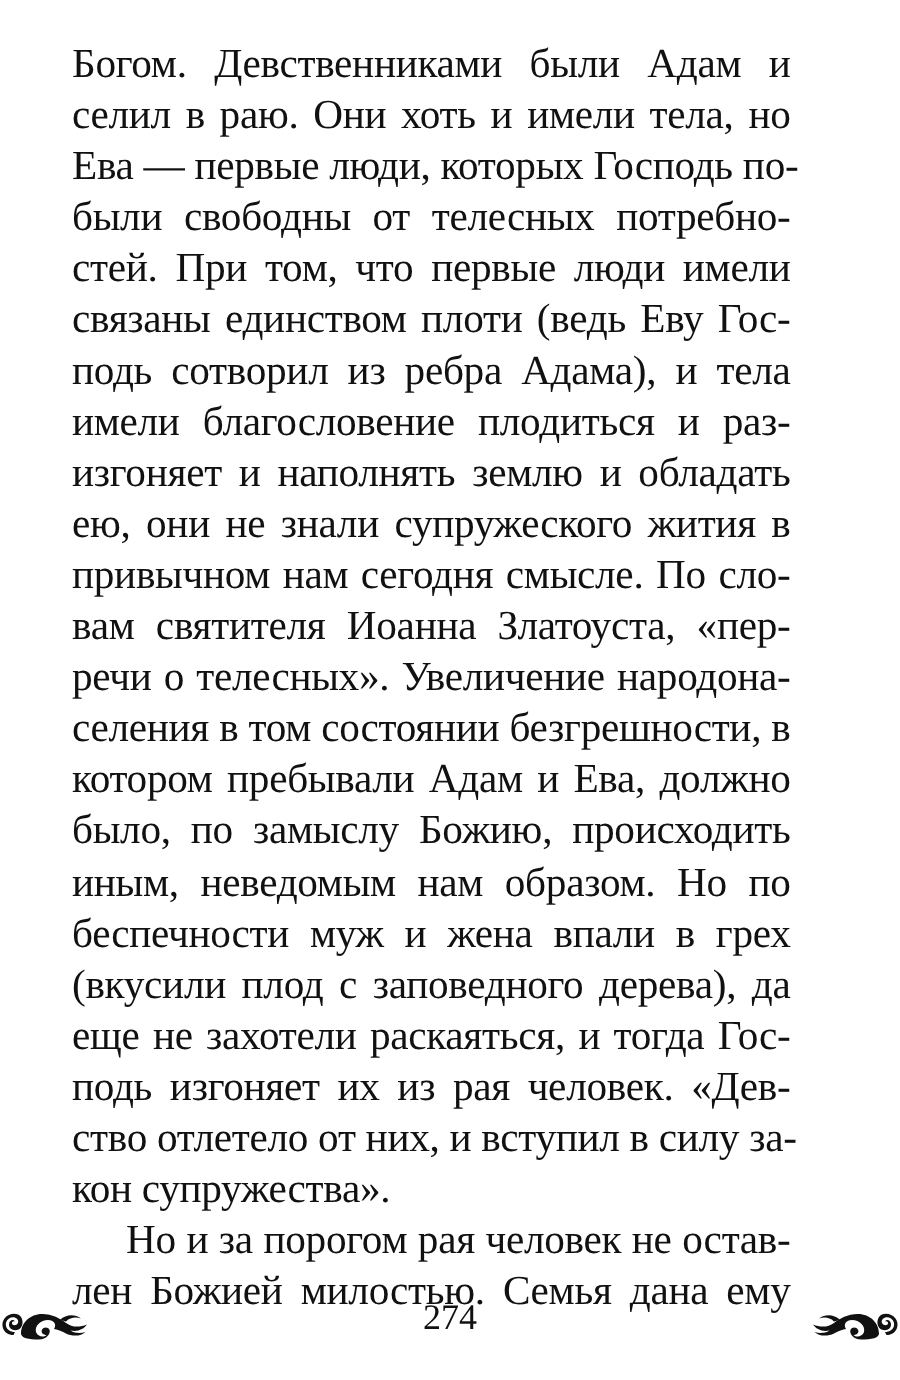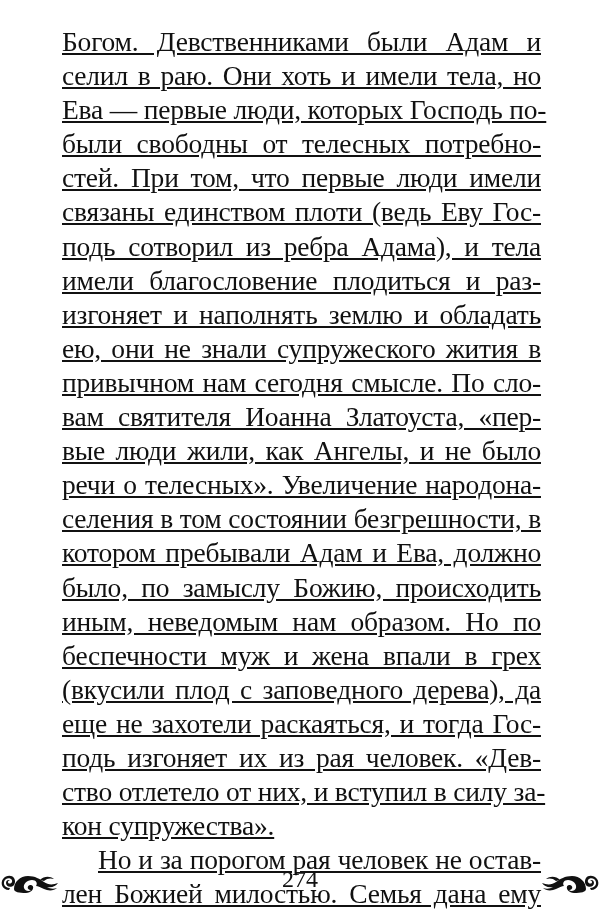--- a/index.html
+++ b/index.html
@@ -16,24 +16,23 @@
     color: #111111;
   }
   .page {
     position: absolute;
     left: 0; top: 0;
     width: 600px; height: 920px;
     background: #ffffff;
   }
   .text-block {
     position: absolute;
-    left: 62px;
+    left: 48px;
     top: 25px;
     width: 479px;
-    text-decoration: underline;
   }
   .line {
     display: block;
     height: 34.1px;
     line-height: 34.1px;
     font-size: 27.5px;
     white-space: nowrap;
     text-align: justify;
     text-align-last: justify;
     letter-spacing: -0.2px;
@@ -78,21 +77,20 @@
     <span class="line">Ева — первые люди, которых Господь по-</span>
     <span class="line">были свободны от телесных потребно-</span>
     <span class="line">стей. При том, что первые люди имели</span>
     <span class="line">связаны единством плоти (ведь Еву Гос-</span>
     <span class="line">подь сотворил из ребра Адама), и тела</span>
     <span class="line">имели благословение плодиться и раз-</span>
     <span class="line">изгоняет и наполнять землю и обладать</span>
     <span class="line">ею, они не знали супружеского жития в</span>
     <span class="line">привычном нам сегодня смысле. По сло-</span>
     <span class="line">вам святителя Иоанна Златоуста, «пер-</span>
-    <span class="line">вые люди жили, как Ангелы, и не было</span>
     <span class="line">речи о телесных». Увеличение народона-</span>
     <span class="line">селения в том состоянии безгрешности, в</span>
     <span class="line">котором пребывали Адам и Ева, должно</span>
     <span class="line">было, по замыслу Божию, происходить</span>
     <span class="line">иным, неведомым нам образом. Но по</span>
     <span class="line">беспечности муж и жена впали в грех</span>
     <span class="line">(вкусили плод с заповедного дерева), да</span>
     <span class="line">еще не захотели раскаяться, и тогда Гос-</span>
     <span class="line">подь изгоняет их из рая человек. «Дев-</span>
     <span class="line">ство отлетело от них, и вступил в силу за-</span>

